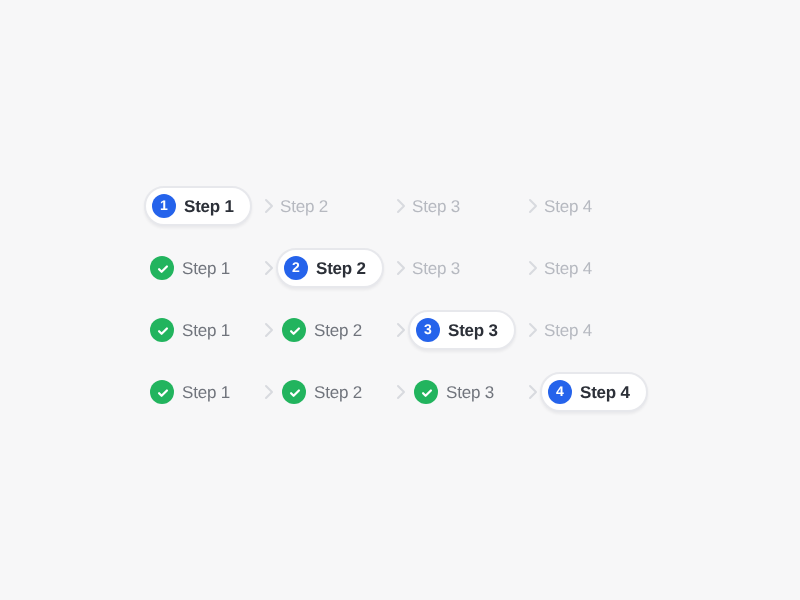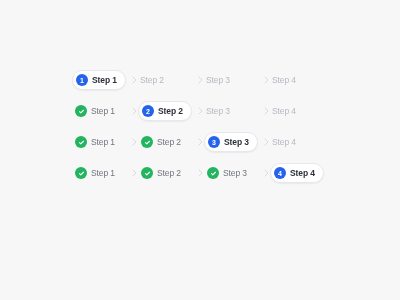--- a/index.html
+++ b/index.html
@@ -18,21 +18,21 @@
   #stepper-board {
     position: absolute;
     left: 0;
     top: 0;
     width: 400px;
     height: 300px;
     display: flex;
     flex-direction: column;
     justify-content: flex-start;
     align-items: center;
-    padding-top: 68px;
+    padding-top: 91px;
     box-sizing: border-box;
   }
 
   .stepper-row {
     display: flex;
     align-items: center;
     height: 24px;
     margin-bottom: 7px;
     width: 256px;
   }

